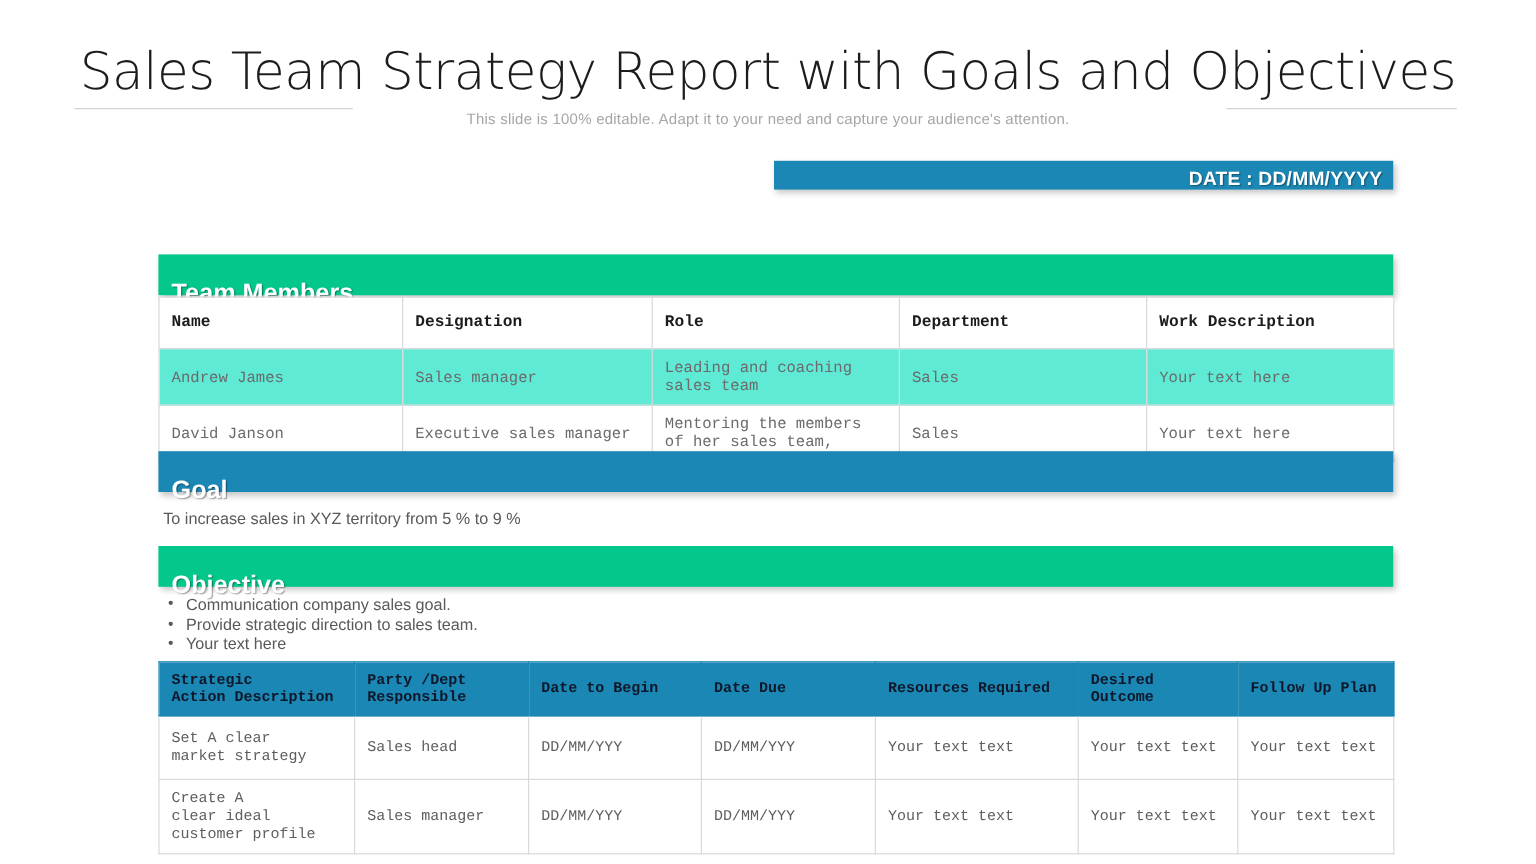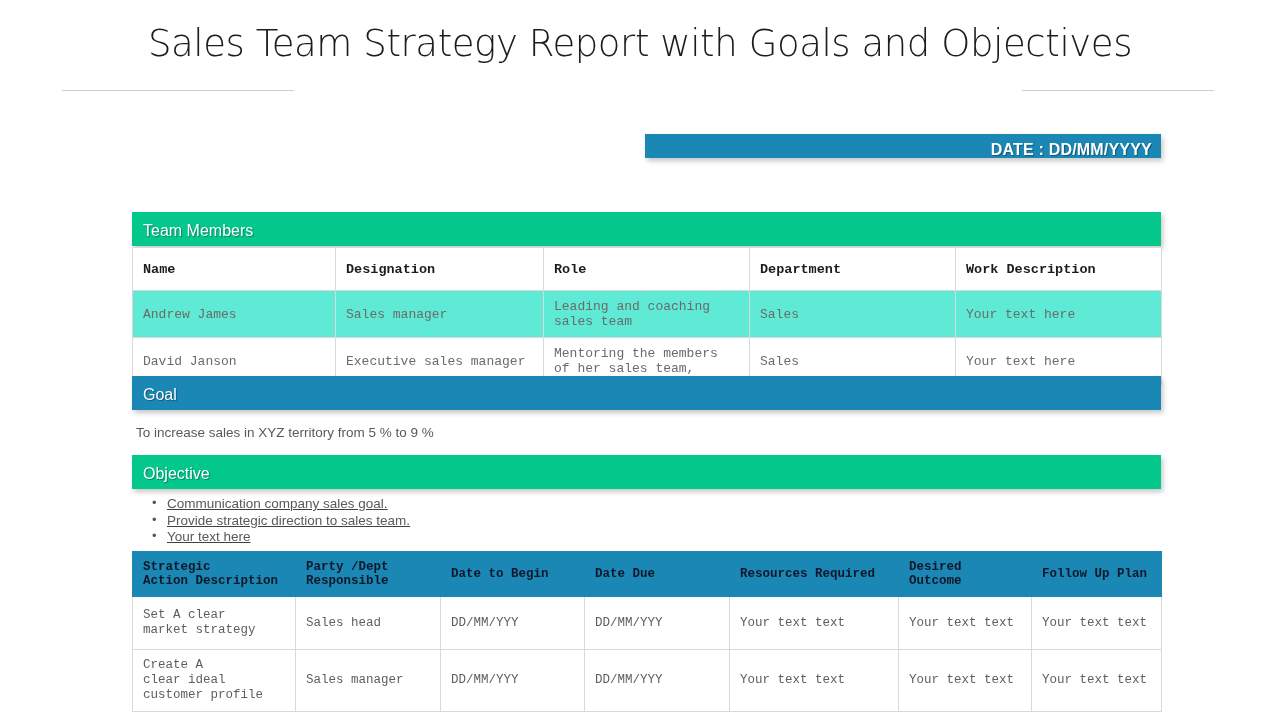--- a/index.html
+++ b/index.html
@@ -24,25 +24,26 @@
   .title-wrap {
     position: absolute;
     left: 0;
     top: 18px;
     width: 1280px;
     text-align: center;
   }
   .slide-title {
     font-family: "DejaVu Sans", sans-serif;
     font-weight: 300;
-    font-size: 37px;
+    font-size: 43px;
     line-height: 52px;
     color: #1c1c1c;
     letter-spacing: -0.4px;
     white-space: nowrap;
+    margin-top: 16px;
   }
   .subtitle {
     margin-top: 6px;
     font-size: 12.5px;
     color: #a6a6a6;
     letter-spacing: 0.2px;
   }
   .rule {
     position: absolute;
     top: 90px;
@@ -77,24 +78,24 @@
   .bar {
     position: absolute;
     left: 132px;
     width: 1029px;
     height: 34px;
     box-shadow: 2px 3px 5px rgba(0,0,0,0.22);
   }
   .bar .bar-label {
     position: absolute;
     left: 11px;
-    top: 10px;
+    top: 21px;
     color: #ffffff;
-    font-size: 16px;
-    font-weight: normal;
+    font-size: 21px;
+    font-weight: bold;
     text-shadow: 1px 1px 1px rgba(0,0,0,0.35);
   }
   .bar.green { background: #04c78c; }
   .bar.blue  { background: #1b87b4; }
 
   #bar-team      { top: 212px; }
   #bar-goal      { top: 376px; }
   #bar-objective { top: 455px; }
 
   
@@ -138,26 +139,25 @@
     position: absolute;
     left: 136px;
     top: 425px;
     font-size: 13.5px;
     color: #595959;
   }
 
   
   .objective-list {
     position: absolute;
-    left: 148px;
+    left: 136px;
     top: 496px;
     margin: 0;
     padding: 0;
     list-style: none;
-    text-decoration: underline;
   }
   .objective-list li {
     position: relative;
     padding-left: 19px;
     font-size: 13.5px;
     line-height: 16.5px;
     color: #595959;
     margin-bottom: 0;
   }
   .objective-list li::before {
@@ -193,20 +193,21 @@
   }
   .cell-multiline { white-space: pre-line; }
 </style>
 </head>
 <body>
 
 <div class="slide">
 
   <div class="title-wrap">
     <div class="slide-title">Sales Team Strategy Report with Goals and Objectives</div>
+    <div class="subtitle">This slide is 100% editable. Adapt it to your need and capture your audience's attention.</div>
   </div>
   <div class="rule left"></div>
   <div class="rule right"></div>
 
   <div class="date-bar">
     <span>DATE : DD/MM/YYYY</span>
   </div>
 
   <div class="bar green" id="bar-team">
     <div class="bar-label">Team Members</div>

